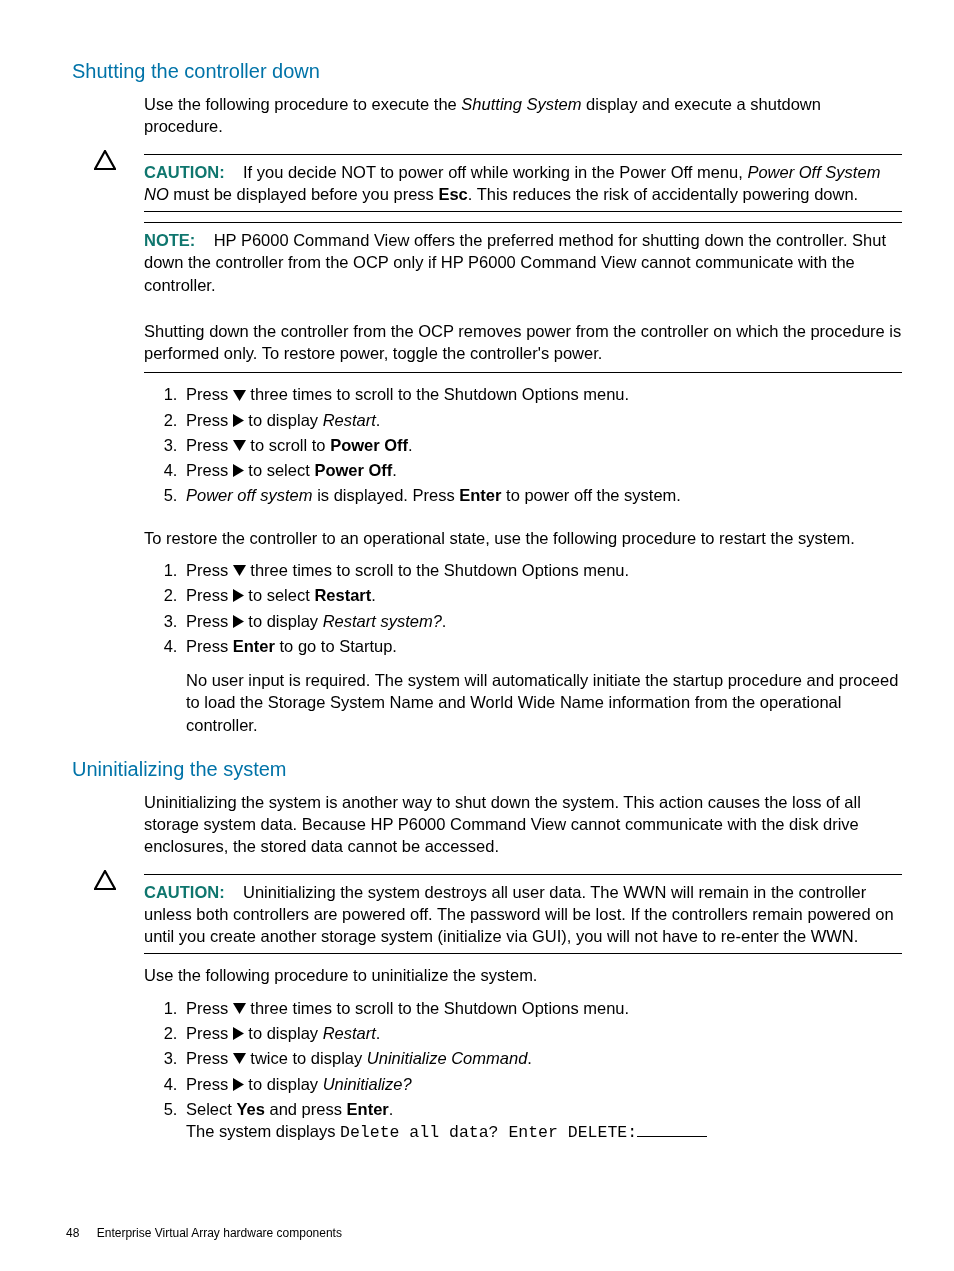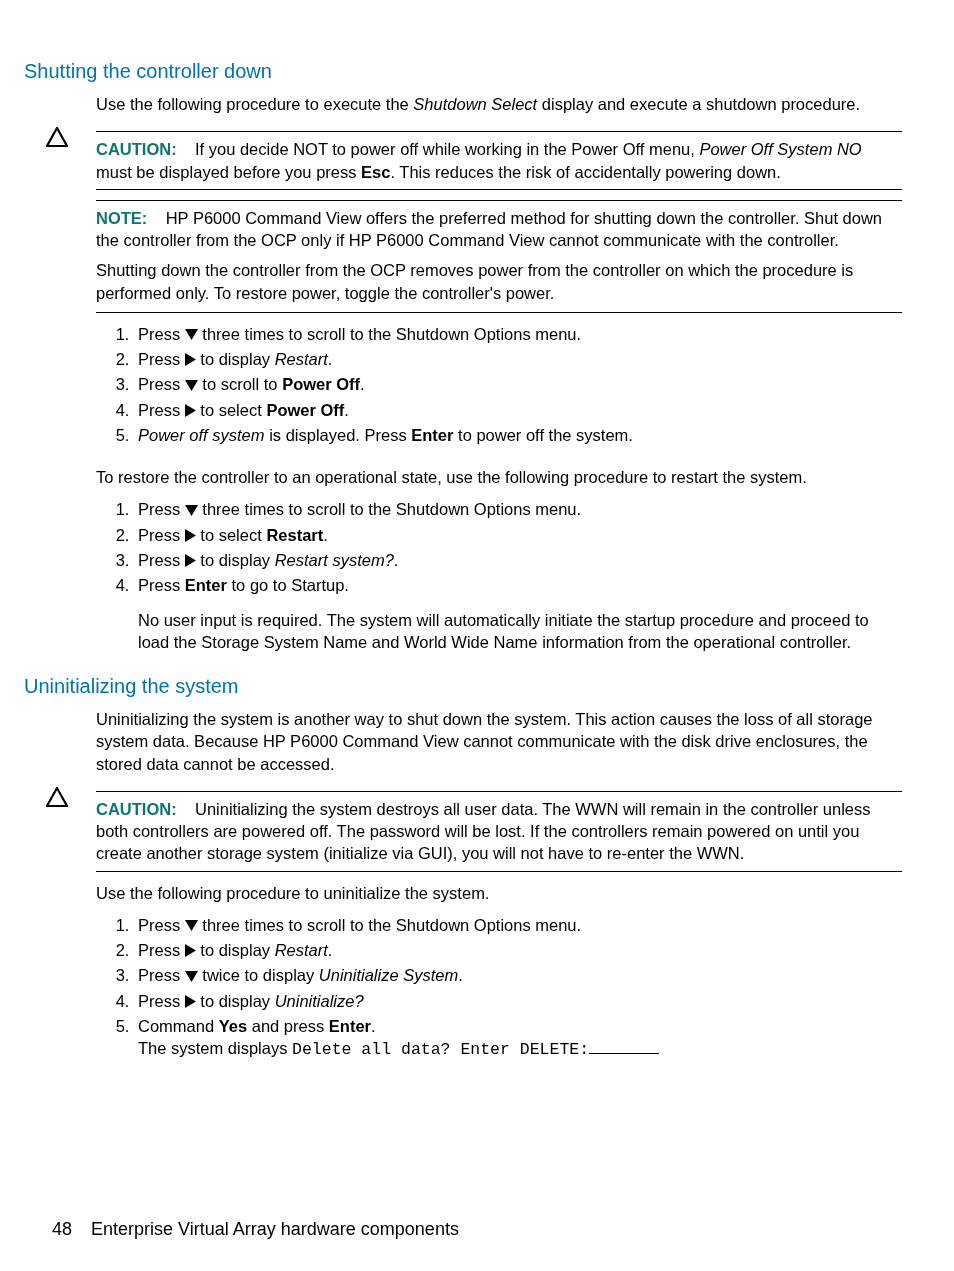--- a/index.html
+++ b/index.html
@@ -9,21 +9,21 @@
     font-family: "Segoe UI", "Helvetica Neue", Arial, sans-serif;
     font-size: 16.5px;
     line-height: 1.35;
     color: #000;
     font-weight: 300;
   }
   .page {
     box-sizing: border-box;
     width: 954px;
     min-height: 1271px;
-    padding: 58px 52px 30px 24px;
+    padding: 58px 52px 30px 72px;
     position: relative;
   }
   .section-heading {
     color: #0073a8;
     font-size: 20px;
     font-weight: 300;
     margin: 0 0 8px 0;
   }
   .indent-body {
     margin-left: 72px;
@@ -68,53 +68,53 @@
     vertical-align: middle;
     position: relative;
     top: -1px;
   }
   .arrow-down svg, .arrow-right svg { display: block; }
   .mono { font-family: "Courier New", monospace; }
   .underline-gap { display:inline-block; border-bottom: 1px solid #000; width: 70px; vertical-align: baseline; }
   .footer {
     position: absolute;
     bottom: 30px;
-    left: 52px;
-    font-size: 18px;
+    left: 66px;
+    font-size: 12px;
     font-weight: 300;
   }
   .footer .pgnum { display:inline-block; margin-right: 14px; }
   .spacer { height: 10px; }
 </style>
 </head>
 <body>
 
 <div class="page">
 
   <h2 class="section-heading">Shutting the controller down</h2>
   <div class="indent-body">
     <p>
-      <span>Use the following procedure to execute the </span><span class="italic">Shutdown Select</span><span> display and execute a shutdown procedure.</span>
+      <span>Use the following procedure to execute the </span><span class="italic">Shutting System</span><span> display and execute a shutdown procedure.</span>
     </p>
   </div>
 
   <div class="caution-wrap">
     <div class="caution-icon">
       <svg width="22" height="20" viewBox="0 0 22 20">
           <polygon points="11,1 21,19 1,19" fill="none" stroke="#000" stroke-width="2.2"></polygon>
         </svg>
     </div>
     <div class="body">
       <div class="caution-block">
         <span class="caution-label">CAUTION:</span>
         &nbsp;&nbsp;&nbsp;<span>If you decide NOT to power off while working in the Power Off menu, </span><span class="italic">Power Off System NO</span><span> must be displayed before you press </span><b>Esc</b><span>. This reduces the risk of accidentally powering down.</span>
       </div>
 
       <div class="note-block">
-        <p style="margin-bottom:8px;">
+        <p style="margin-bottom:24px;">
           <span class="note-label">NOTE:</span>
           &nbsp;&nbsp;&nbsp;<span>HP P6000 Command View offers the preferred method for shutting down the controller. Shut down the controller from the OCP only if HP P6000 Command View cannot communicate with the controller.</span>
         </p>
         <p style="margin-bottom:2px;">Shutting down the controller from the OCP removes power from the controller on which the procedure is performed only. To restore power, toggle the controller's power.</p>
       </div>
 
       <ol class="steps">
         <li>
           <span>Press </span><span class="arrow-down"><svg width="13" height="11">
                 <polygon points="0,0 13,0 6.5,11" fill="#000"></polygon>
@@ -197,29 +197,29 @@
               </svg></span><span> three times to scroll to the Shutdown Options menu.</span>
         </li>
         <li>
           <span>Press </span><span class="arrow-right"><svg width="11" height="13">
                 <polygon points="0,0 11,6.5 0,13" fill="#000"></polygon>
               </svg></span><span> to display </span><span class="italic">Restart</span><span>.</span>
         </li>
         <li>
           <span>Press </span><span class="arrow-down"><svg width="13" height="11">
                 <polygon points="0,0 13,0 6.5,11" fill="#000"></polygon>
-              </svg></span><span> twice to display </span><span class="italic">Uninitialize System</span><span>.</span>
+              </svg></span><span> twice to display </span><span class="italic">Uninitialize Command</span><span>.</span>
         </li>
         <li>
           <span>Press </span><span class="arrow-right"><svg width="11" height="13">
                 <polygon points="0,0 11,6.5 0,13" fill="#000"></polygon>
               </svg></span><span> to display </span><span class="italic">Uninitialize?</span>
         </li>
         <li>
-          <span>Command </span><b>Yes</b><span> and press </span><b>Enter</b><span>.</span>
+          <span>Select </span><b>Yes</b><span> and press </span><b>Enter</b><span>.</span>
           <p style="margin-top:0;">
             <span>The system displays </span><span class="mono">Delete all data? Enter DELETE:</span><span class="underline-gap"></span>
           </p>
         </li>
       </ol>
     </div>
   </div>
 
   <div class="footer">
     <span class="pgnum">48</span>

